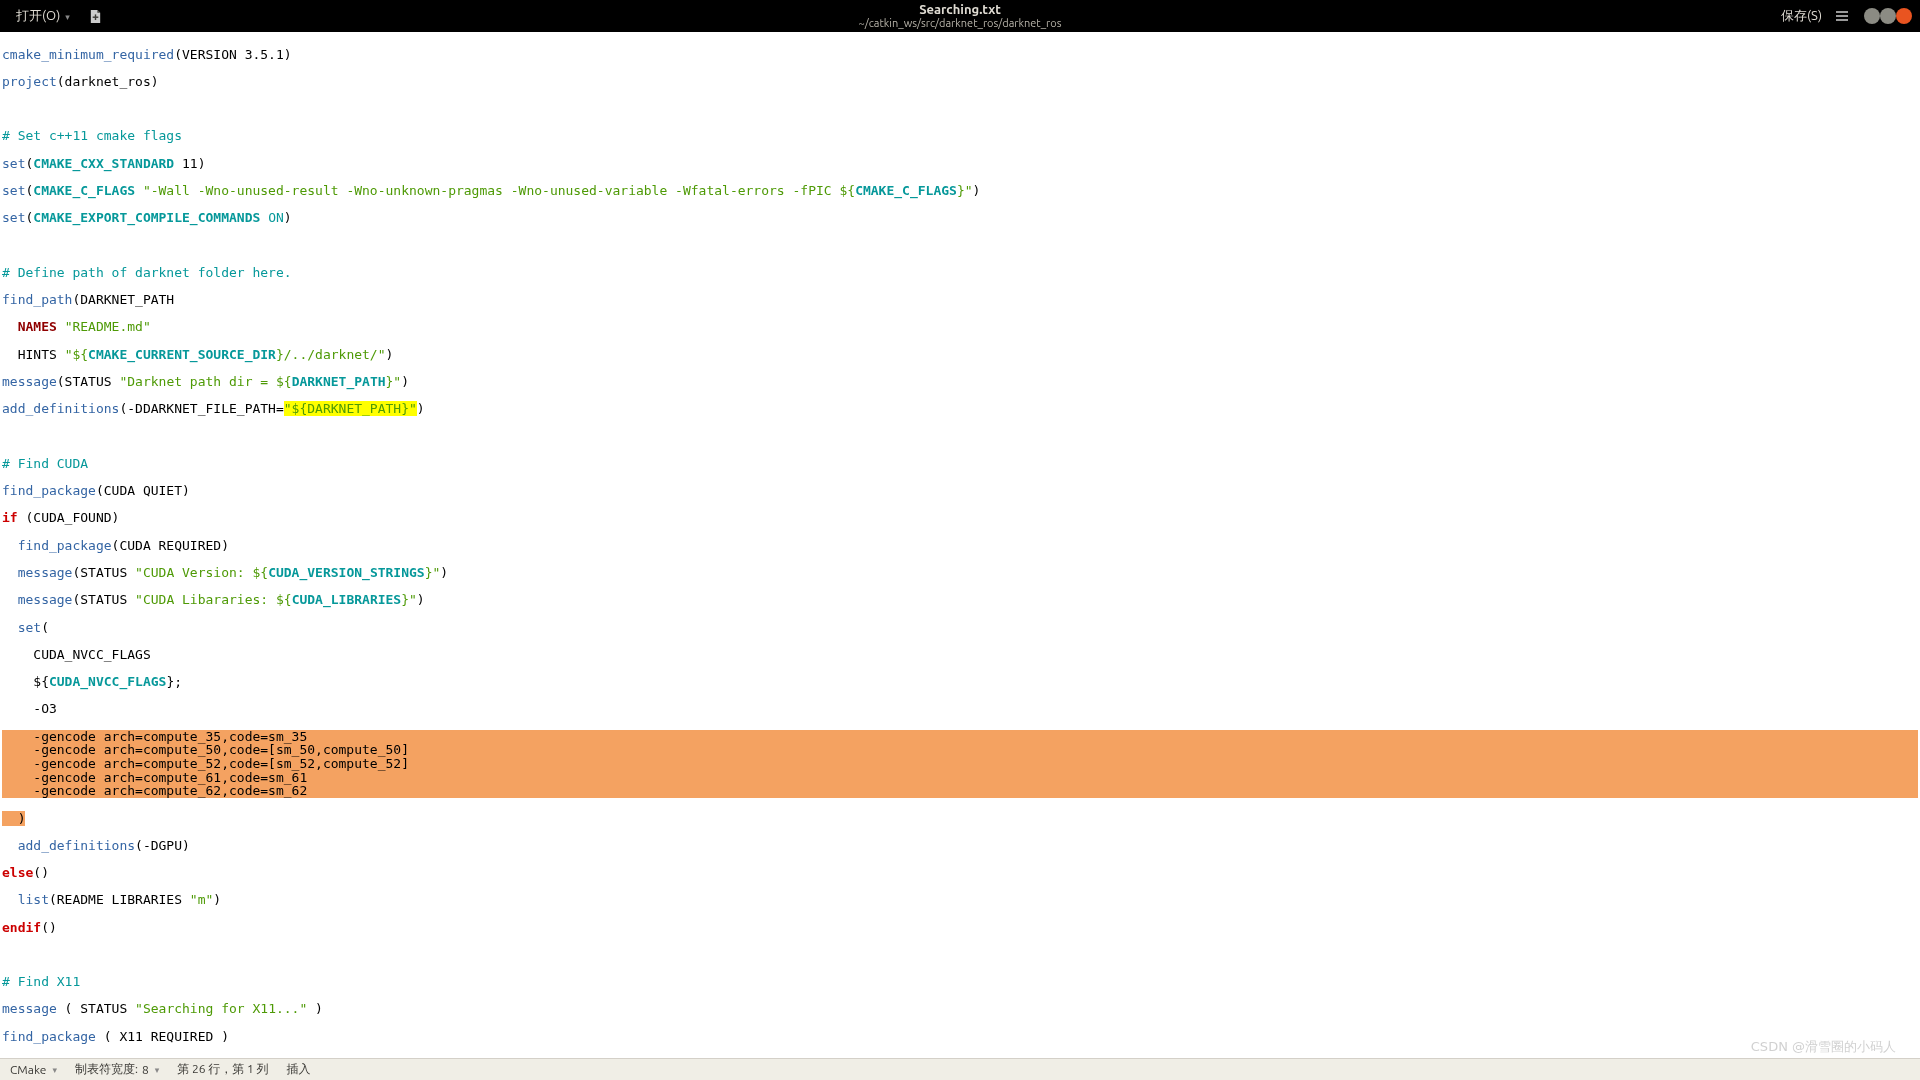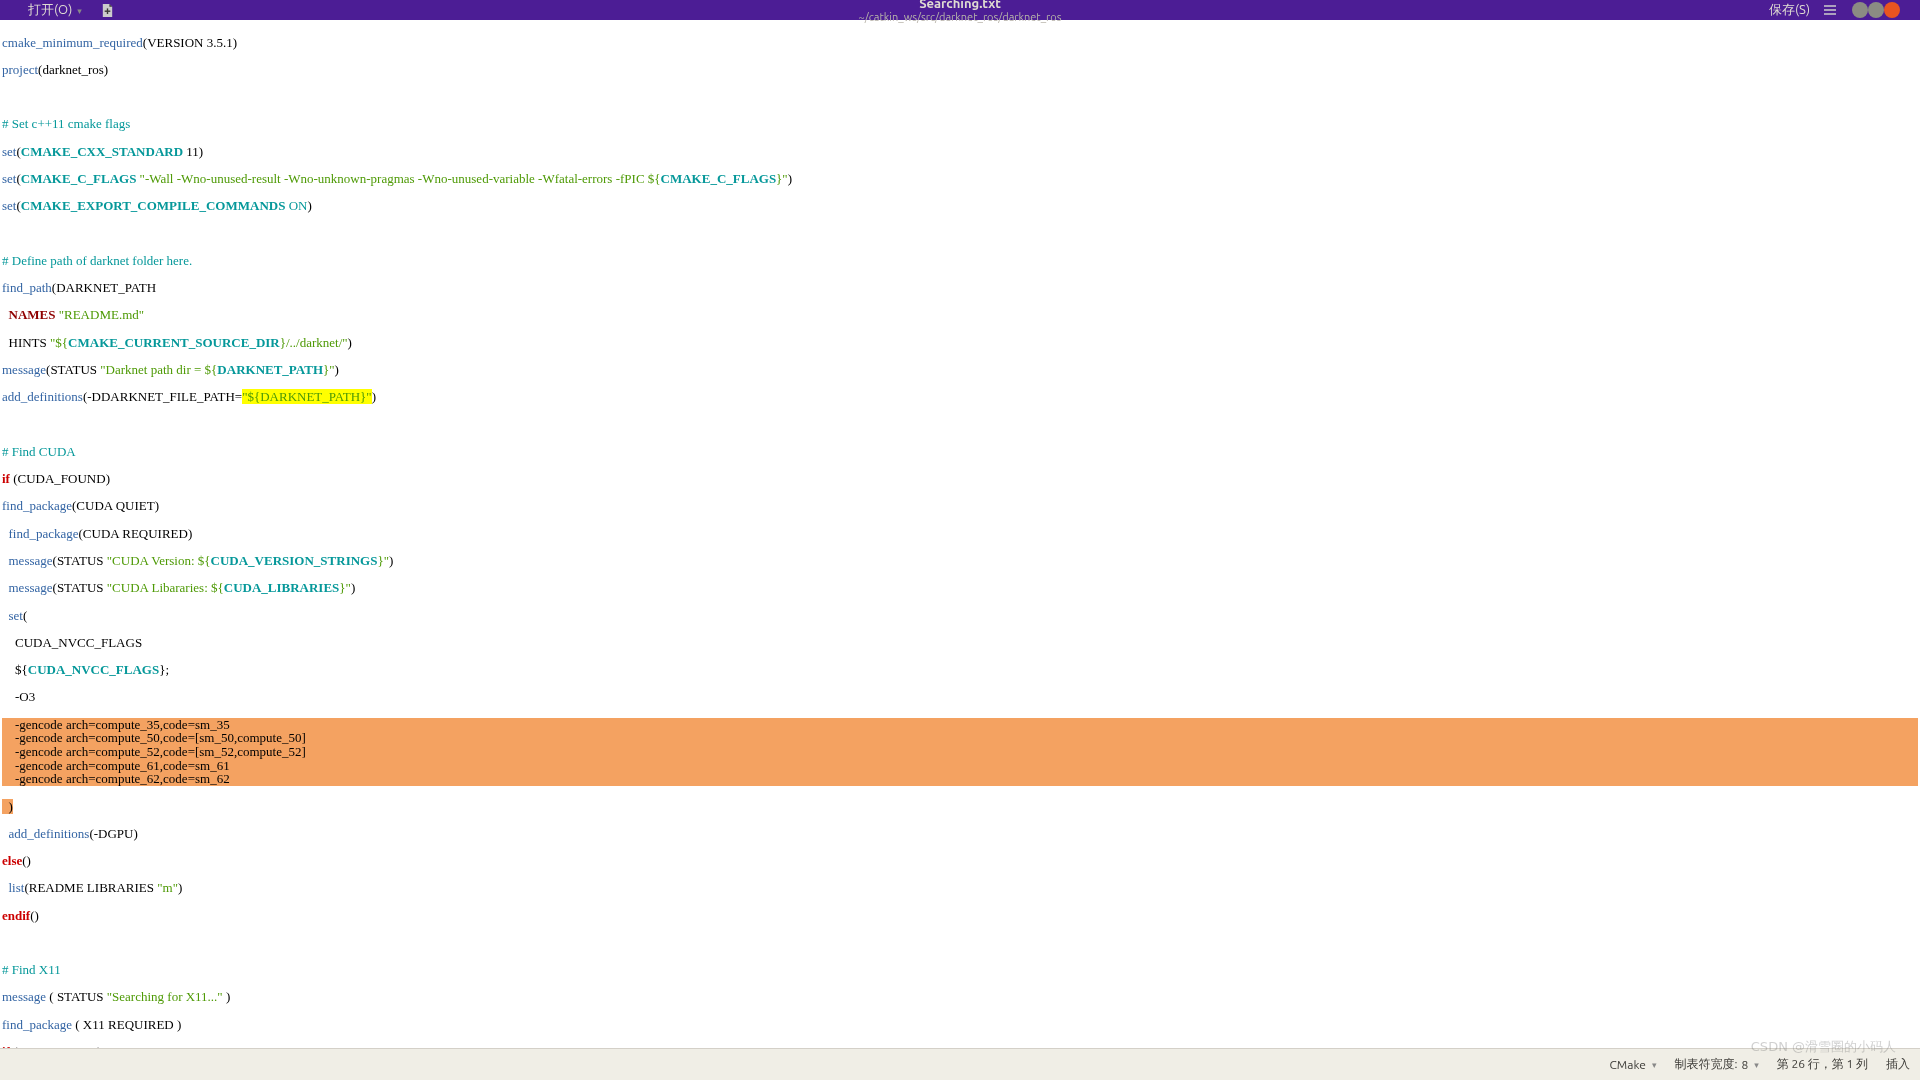--- a/index.html
+++ b/index.html
@@ -8,26 +8,26 @@
   font-size: 13px;
   background: #fff;
   color: #000;
   width: 1920px;
   height: 1080px;
   overflow: hidden;
   display: flex;
   flex-direction: column;
 }
 .titlebar {
-  height: 20px;
-  background: #4c1d95;
+  height: 32px;
+  background: #000000;
   color: #dfdbd2;
   display: flex;
   align-items: center;
-  padding: 0 20px;
+  padding: 0 8px;
   font-family: "Ubuntu", "DejaVu Sans", sans-serif;
   font-size: 13px;
   position: relative;
 }
 .tb-left { display: flex; align-items: center; gap: 6px; }
 .tb-btn {
   padding: 3px 8px;
   border-radius: 3px;
   cursor: pointer;
 }
@@ -53,45 +53,44 @@
 .win-max { background: #8b8b83; }
 .win-close { background: #e95420; }
 .editor {
   flex: 1;
   white-space: pre;
   padding: 2px 2px;
   line-height: 1.05;
   font-size: 13px;
   overflow: hidden;
 }
-.line { display: block; min-height: 13.6px; font-family: Liberation Serif, serif; }
+.line { display: block; min-height: 13.6px; }
 .sel {
   display: block;
   background: #f4a261;
   color: #000;
 }
 .yellow-bg { background: #ffff00; }
 .t-blue  { color: #3465a4; }
 .t-teal  { color: #06989a; margin-top: 24px; }
 .t-green { color: #4e9a06; }
 .t-red   { color: #cc0000; font-weight: bold; }
 .t-dkred { color: #8f0000; font-weight: bold;}
 .t-bold  { font-weight: bold; }
 .statusbar {
-  height: 32px;
+  height: 22px;
   background: #f0eee6;
   border-top: 1px solid #d4d0c8;
   display: flex;
   align-items: center;
   font-family: "Ubuntu", "DejaVu Sans", sans-serif;
   font-size: 12px;
   color: #3c3b37;
   padding: 0 10px;
   gap: 18px;
-  justify-content: flex-end;
 }
 .sb-item { display: inline-flex; align-items: center; gap: 4px; }
 .dd-arrow { font-size: 9px; color: #888; margin-left: 2px; }
 .watermark {
   position: absolute;
   right: 24px; bottom: 24px;
   font-family: "DejaVu Sans", sans-serif;
   font-size: 13px;
   color: rgba(120,120,120,0.35);
   pointer-events: none;
@@ -143,22 +142,22 @@
 <span class="line"><span class="t-blue">set</span><span>(</span><span class="t-teal t-bold">CMAKE_EXPORT_COMPILE_COMMANDS</span><span> </span><span class="t-teal">ON</span><span>)</span></span>
 <span class="line"> </span>
 <span class="line"><span class="t-teal"># Define path of darknet folder here.</span></span>
 <span class="line"><span class="t-blue">find_path</span><span>(DARKNET_PATH</span></span>
 <span class="line"><span>  </span><span class="t-dkred">NAMES</span><span> </span><span class="t-green">"README.md"</span></span>
 <span class="line"><span>  HINTS </span><span class="t-green">"</span><span class="t-green">${</span><span class="t-teal t-bold">CMAKE_CURRENT_SOURCE_DIR</span><span class="t-green">}</span><span class="t-green">/../darknet/"</span><span>)</span></span>
 <span class="line"><span class="t-blue">message</span><span>(STATUS </span><span class="t-green">"Darknet path dir = </span><span class="t-green">${</span><span class="t-teal t-bold">DARKNET_PATH</span><span class="t-green">}"</span><span>)</span></span>
 <span class="line"><span class="t-blue">add_definitions</span><span>(-DDARKNET_FILE_PATH=</span><span class="yellow-bg t-green">"${DARKNET_PATH}"</span><span>)</span></span>
 <span class="line"> </span>
 <span class="line"><span class="t-teal"># Find CUDA</span></span>
+<span class="line"><span class="t-blue">find_package</span><span>(CUDA QUIET)</span></span>
 <span class="line"><span class="t-red">if</span><span> (CUDA_FOUND)</span></span>
-<span class="line"><span class="t-blue">find_package</span><span>(CUDA QUIET)</span></span>
 <span class="line"><span>  </span><span class="t-blue">find_package</span><span>(CUDA REQUIRED)</span></span>
 <span class="line"><span>  </span><span class="t-blue">message</span><span>(STATUS </span><span class="t-green">"CUDA Version: </span><span class="t-green">${</span><span class="t-teal t-bold">CUDA_VERSION_STRINGS</span><span class="t-green">}"</span><span>)</span></span>
 <span class="line"><span>  </span><span class="t-blue">message</span><span>(STATUS </span><span class="t-green">"CUDA Libararies: </span><span class="t-green">${</span><span class="t-teal t-bold">CUDA_LIBRARIES</span><span class="t-green">}"</span><span>)</span></span>
 <span class="line"><span>  </span><span class="t-blue">set</span><span>(</span></span>
 <span class="line"><span>    CUDA_NVCC_FLAGS</span></span>
 <span class="line"><span>    </span><span>${</span><span class="t-teal t-bold">CUDA_NVCC_FLAGS</span><span>}</span><span>;</span></span>
 <span class="line"><span>    -O3</span></span>
 <span class="sel"><span class="line">    -gencode arch=compute_35,code=sm_35</span><span class="line">    -gencode arch=compute_50,code=[sm_50,compute_50]</span><span class="line">    -gencode arch=compute_52,code=[sm_52,compute_52]</span><span class="line">    -gencode arch=compute_61,code=sm_61</span><span class="line">    -gencode arch=compute_62,code=sm_62</span></span>
 <span class="line"><span style="background:#f4a261">  )</span></span>
 <span class="line"><span>  </span><span class="t-blue">add_definitions</span><span>(-DGPU)</span></span>

